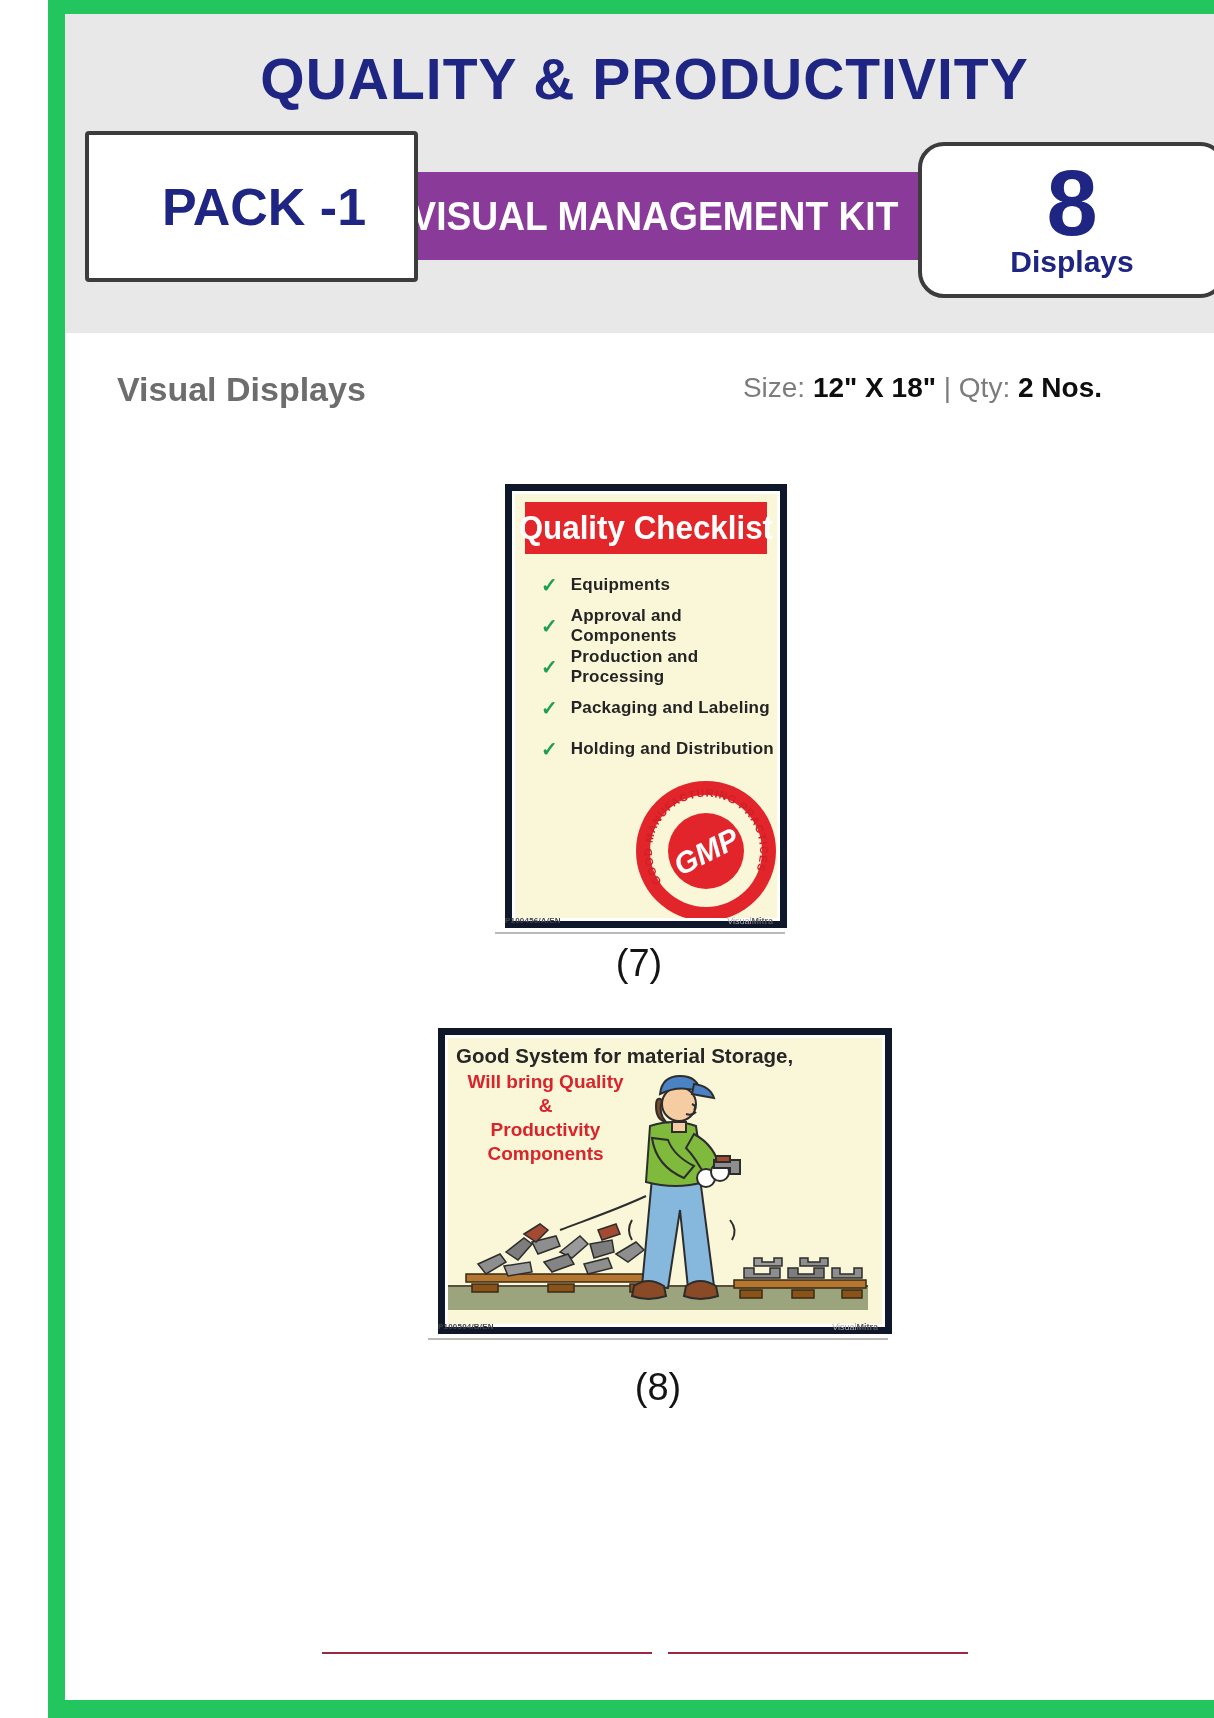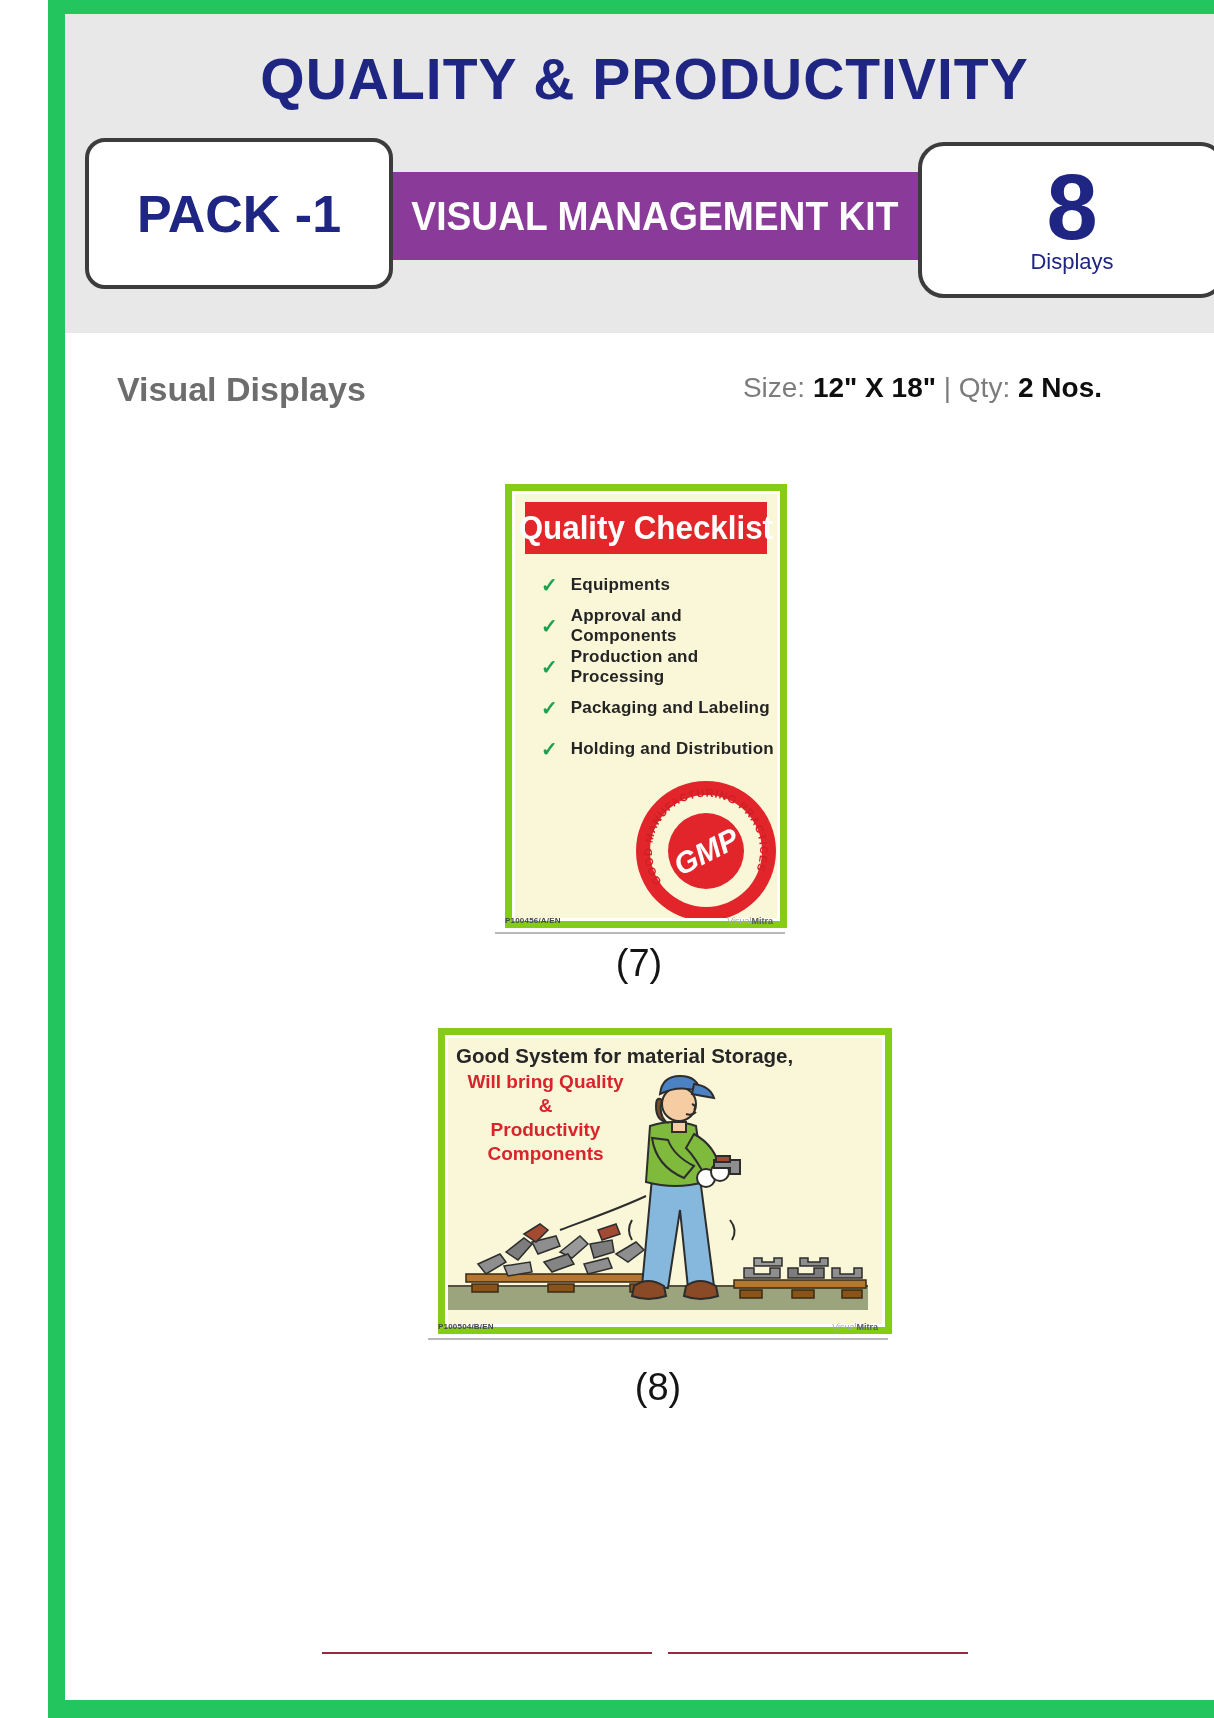--- a/index.html
+++ b/index.html
@@ -3,31 +3,31 @@
 <meta charset="utf-8">
 <style>
   html,body{margin:0;padding:0;background:#fff;}
   .page{position:relative;width:1214px;height:1718px;background:#22c55e;font-family:"Liberation Sans",sans-serif;overflow:hidden;margin-left:48px;}
   .inner{position:absolute;left:17px;top:14px;width:1159px;height:1686px;background:#ffffff;}
   
   .header-band{position:absolute;left:0;top:0;width:1159px;height:319px;background:#e9e8e8;}
   .main-title{position:absolute;left:0;top:32px;width:100%;text-align:center;font-size:57px;font-weight:bold;color:#1e2583;letter-spacing:1px;}
   .purple-band{position:absolute;left:322px;top:158px;width:536px;height:88px;background:#8a3a99;display:flex;align-items:center;justify-content:center;z-index:1;}
   .purple-band .band-text{color:#ffffff;font-size:40px;font-weight:bold;transform:scaleX(0.93);white-space:nowrap;}
-  .pack-box{position:absolute;left:20px;top:124px;width:300px;height:143px;background:#ffffff;border:4px solid #3c3c3c;border-radius:20px;display:flex;align-items:center;justify-content:center;z-index:2;}
+  .pack-box{position:absolute;left:20px;top:117px;width:300px;height:143px;background:#ffffff;border:4px solid #3c3c3c;border-radius:4px;display:flex;align-items:center;justify-content:center;z-index:2;padding-left:25px;}
   .pack-box .pack-text{font-size:52px;font-weight:bold;color:#1e2583;}
   .displays-box{position:absolute;left:853px;top:128px;width:300px;height:148px;background:#ffffff;border:4px solid #3c3c3c;border-radius:26px;display:flex;flex-direction:column;align-items:center;justify-content:center;z-index:2;}
   .displays-box .count{font-size:92px;font-weight:bold;color:#1e2583;line-height:0.92;}
-  .displays-box .count-label{font-size:22px;font-weight:normal;color:#1e2583;}
+  .displays-box .count-label{font-size:30px;font-weight:bold;color:#1e2583;}
   
   .section-title{position:absolute;left:52px;top:356px;font-size:34px;font-weight:bold;color:#6d6d6d;}
   .size-line{position:absolute;right:122px;top:358px;font-size:28px;color:#7c7c7c;white-space:nowrap;}
   .size-line b{color:#0e0e0e;font-weight:bold;}
   
-  .poster{position:absolute;background:#ffffff;border:7px solid #84cc16;}
+  .poster{position:absolute;background:#ffffff;border:7px solid #0f172a;}
   .poster-inner{position:absolute;left:3px;top:3px;right:3px;bottom:3px;background:#faf6d8;overflow:hidden;}
   .p1{left:440px;top:470px;width:268px;height:430px;}
   .p1-titleband{margin:8px 10px 0 10px;height:52px;background:#e32629;display:flex;align-items:center;justify-content:center;}
   .p1-titleband .t{color:#ffffff;font-size:33px;font-weight:bold;transform:scaleX(0.95);white-space:nowrap;}
   .checklist{margin-top:10px;}
   .check-row{height:41px;display:flex;align-items:center;padding-left:26px;gap:13px;}
   .check-row .mark{color:#1fa04e;font-size:20px;font-weight:bold;}
   .check-row .lbl{font-size:17px;font-weight:bold;color:#242424;letter-spacing:0.2px;}
   .stamp{position:absolute;right:-2px;bottom:-6px;}
   .poster-footer{position:absolute;height:14px;display:flex;justify-content:space-between;align-items:flex-start;}

